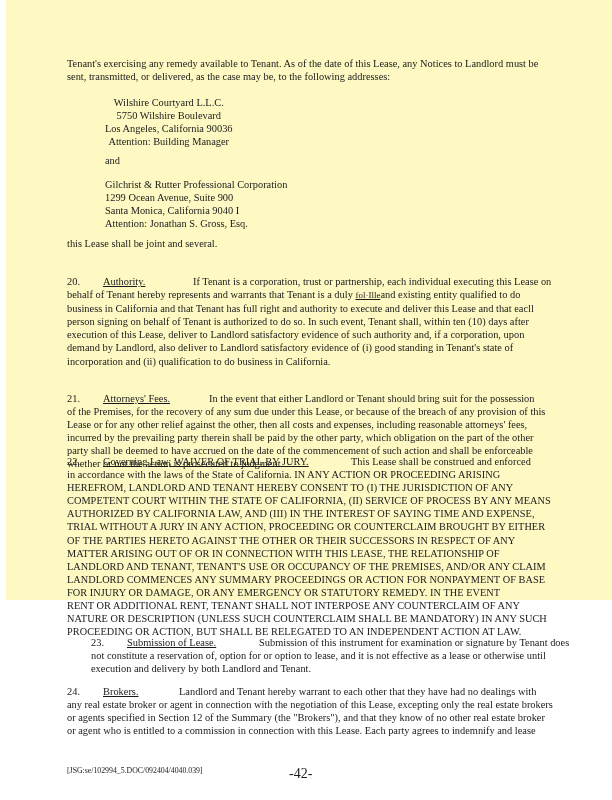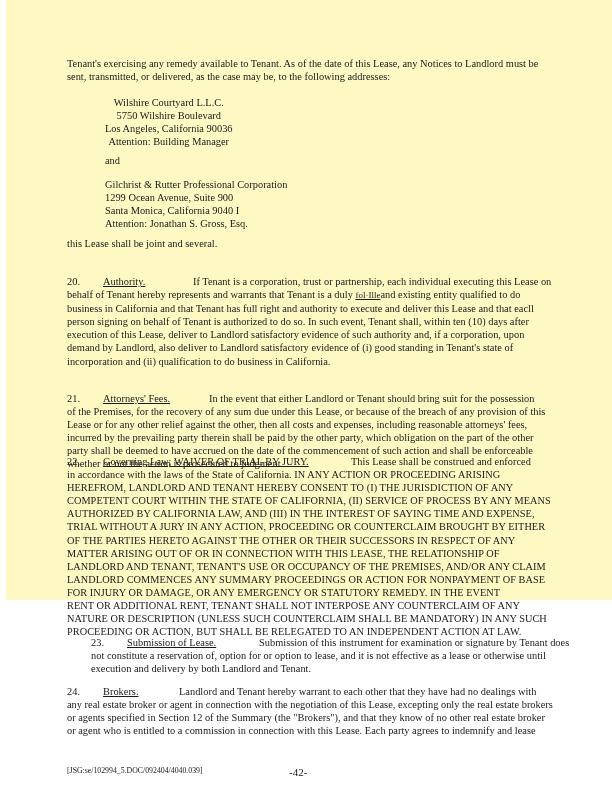--- a/index.html
+++ b/index.html
@@ -7,21 +7,21 @@
          font-family:"Liberation Serif", serif; color:#1a1a1a; }
   .page { position:absolute; left:6px; top:0; width:612px; height:600px; background:#fef9c3; }
   .blk { position:absolute; left:61px; width:490px; font-size:10.4px; line-height:13.1px; }
   .line { white-space:nowrap; display:block; }
   .addr { position:absolute; left:99px; font-size:10.4px; line-height:13.1px; }
   .num { display:inline-block; width:36px; }
   .hd { text-decoration:underline; display:inline-block; }
   .gap { display:inline-block; }
   .caps { font-size:10.3px; letter-spacing:0.05px;font-family:Liberation Serif, serif; }
   .footer-left { position:absolute; left:61px; top:766px; font-size:7.8px; }
-  .footer-page { position:absolute; left:283px; top:766px; font-size:11px; }
+  .footer-page { position:absolute; left:283px; top:766px; font-size:14px; }
   .smudge { text-decoration:underline; font-size:9px; }
 </style>
 </head>
 <body>
 
 <div class="page">
 
   <div class="blk" style="top:57px;">
     <span class="line">Tenant's exercising any remedy available  to Tenant.   As of the date of this Lease, any Notices to Landlord must be</span>
     <span class="line">sent, transmitted, or delivered, as the case may be, to the following addresses:</span>

